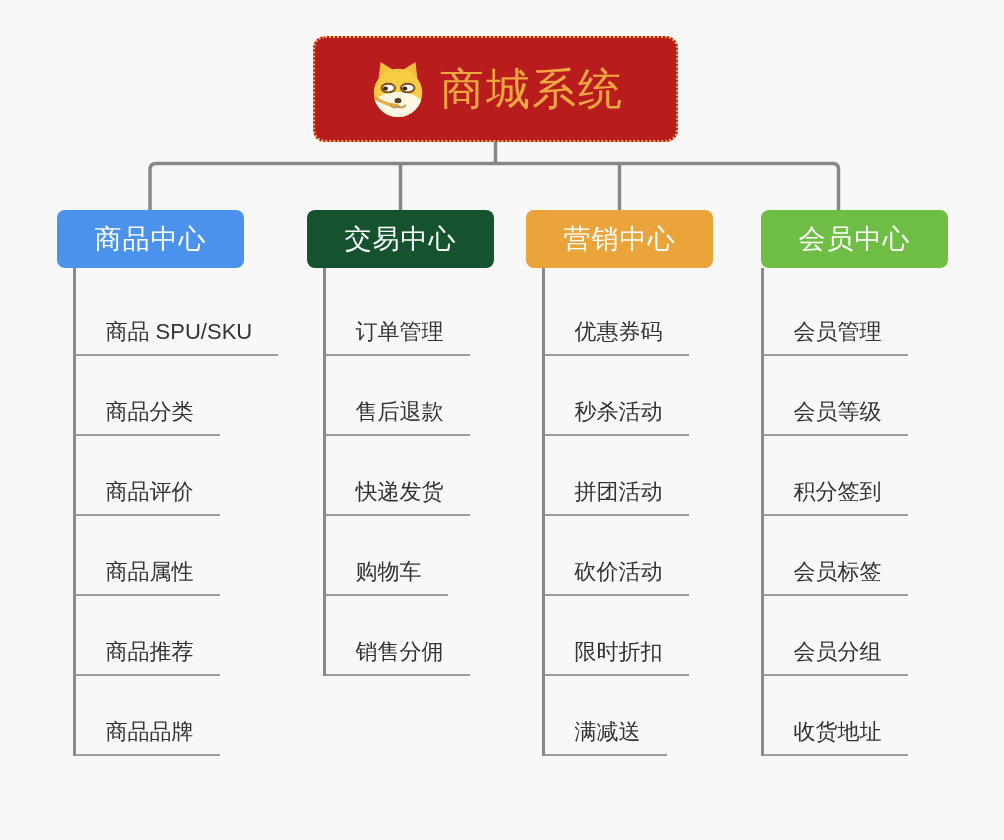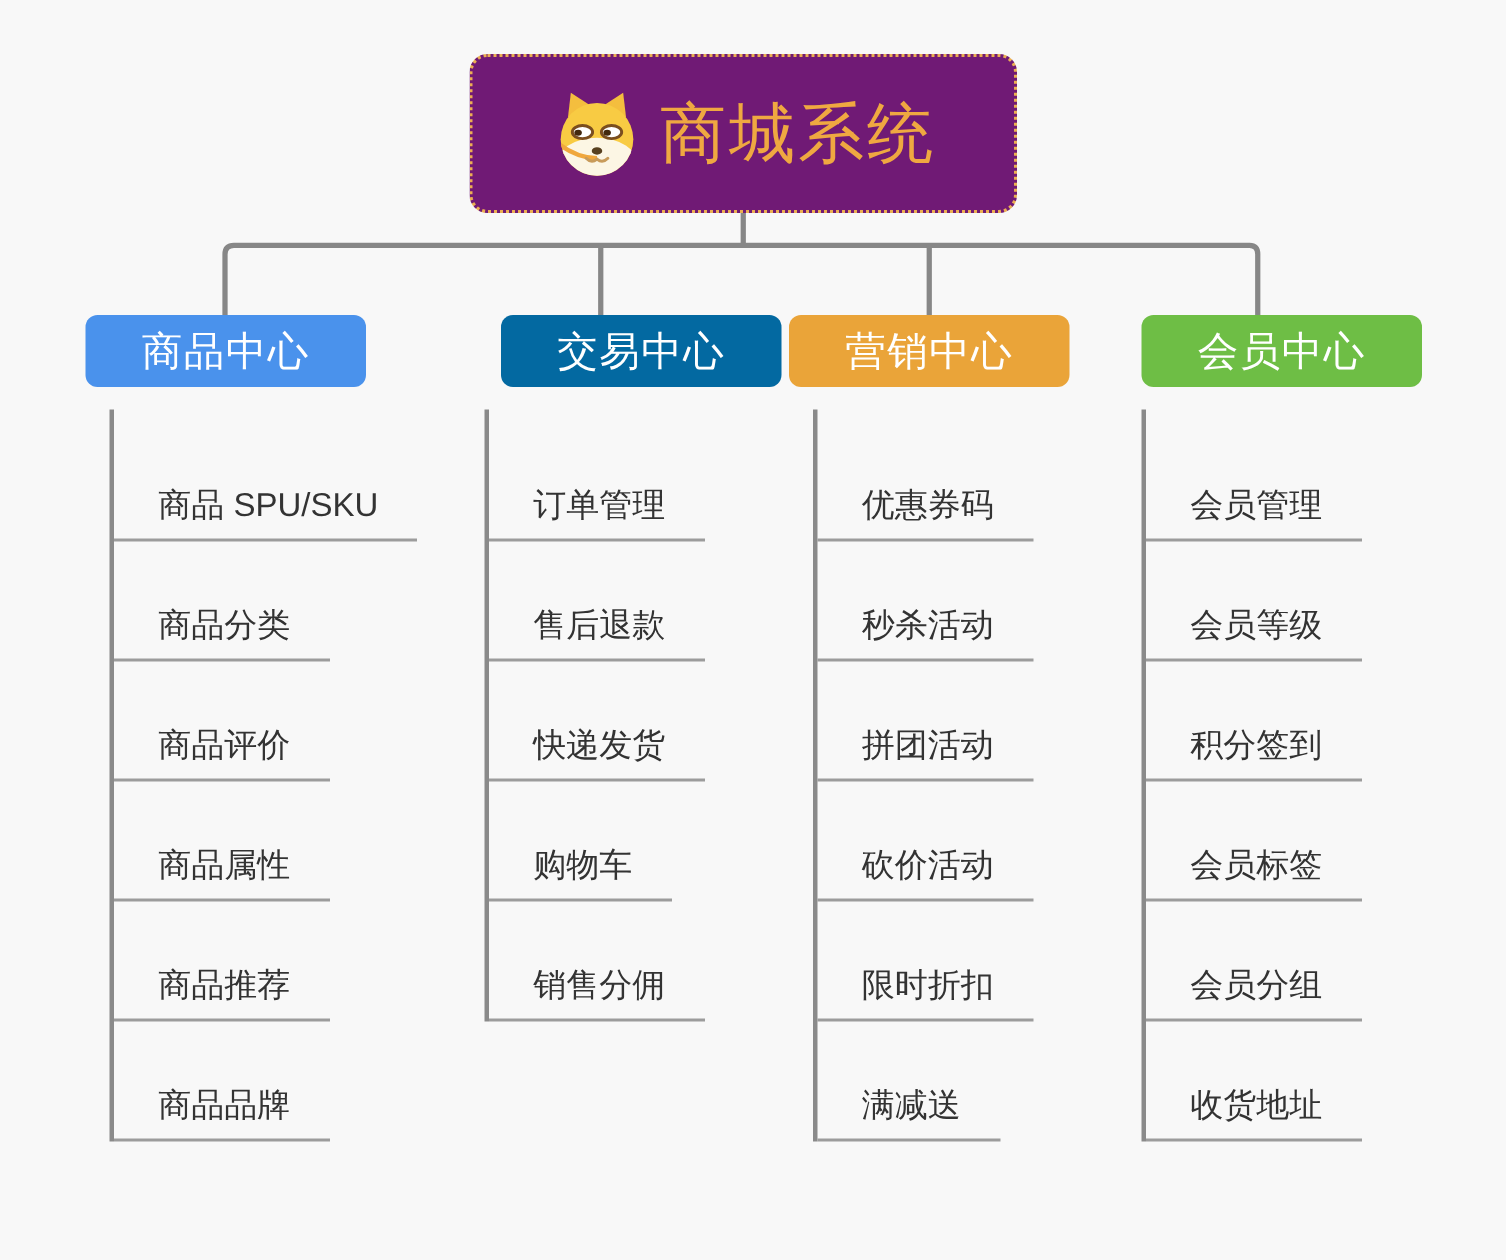--- a/index.html
+++ b/index.html
@@ -13,21 +13,21 @@
   #canvas { position: absolute; inset: 0; width: 1004px; height: 840px; }
 
   
   #connectors { position: absolute; left: 0; top: 0; z-index: 0; }
 
   
   .root-node {
     position: absolute;
     left: 313px; top: 36px;
     width: 365px; height: 106px;
-    background: #701a75;
+    background: #b91c1c;
     border: 2px dotted #EBAF52;
     border-radius: 12px;
     display: flex;
     align-items: center;
     justify-content: center;
     gap: 11px;
     z-index: 2;
   }
   .root-title {
     font-size: 44px;
@@ -38,35 +38,34 @@
   .root-icon { flex: 0 0 auto; display: block; }
 
   
   .branch-col { position: absolute; top: 210px; width: 187px; z-index: 1; }
   .branch-col.c0 { left: 57px; }
   .branch-col.c1 { left: 307px; }
   .branch-col.c2 { left: 526px; }
   .branch-col.c3 { left: 745px; }
 
   .branch-node {
-    width: 187px; height: 48px;
+    width: 187px; height: 58px;
     border-radius: 8px;
     display: flex;
     align-items: center;
     justify-content: center;
     color: #FFFFFF;
     font-size: 27px;
     letter-spacing: 1px;
     white-space: nowrap;
   }
 
   .branch-children {
     margin-left: 15.5px;
     border-left: 3px solid #8A8A8A;
-    margin-top: 15px;
   }
   .leaf-row {
     height: 80px;
     display: flex;
     align-items: flex-end;
   }
   .leaf-row:first-child { height: 88px; }
   .leaf-label {
     display: inline-block;
     font-size: 22px;
@@ -133,21 +132,21 @@
       <div class="leaf-row">
           <span class="leaf-label">商品推荐</span>
         </div>
       <div class="leaf-row">
           <span class="leaf-label">商品品牌</span>
         </div>
     </div>
   </div>
 
   <div class="branch-col c1">
-    <div class="branch-node" style="background: #0369a1; margin-left: 27px;">交易中心</div>
+    <div class="branch-node" style="background: #14532d;">交易中心</div>
     <div class="branch-children">
       <div class="leaf-row">
           <span class="leaf-label">订单管理</span>
         </div>
       <div class="leaf-row">
           <span class="leaf-label">售后退款</span>
         </div>
       <div class="leaf-row">
           <span class="leaf-label">快递发货</span>
         </div>

